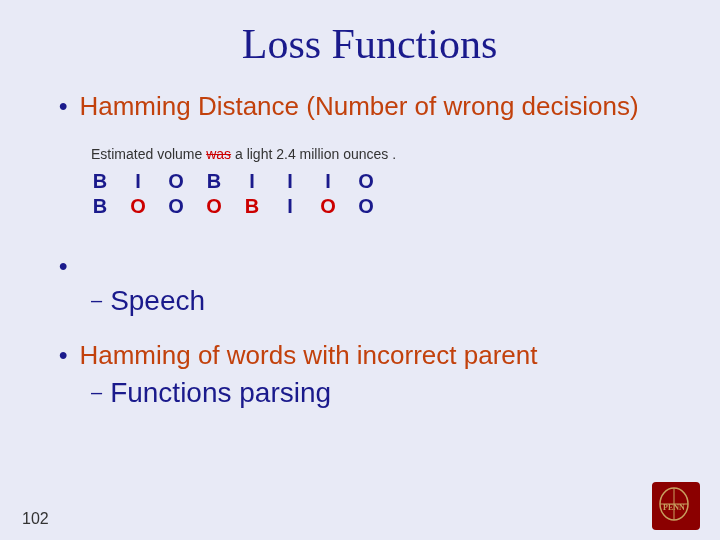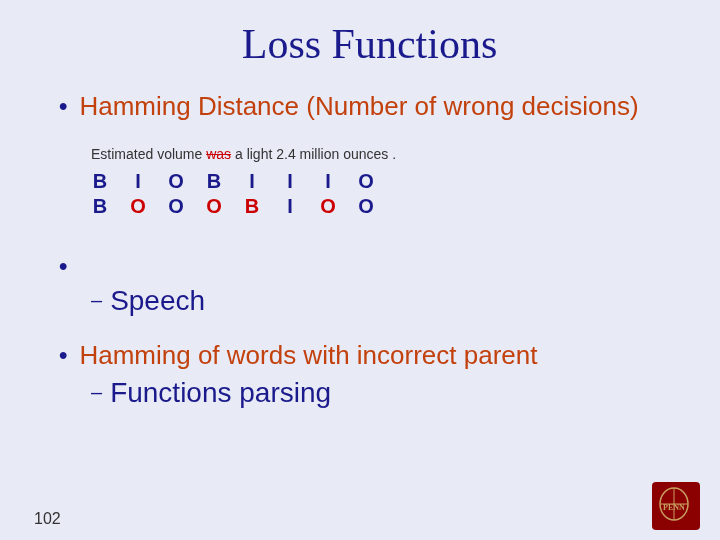--- a/index.html
+++ b/index.html
@@ -115,21 +115,20 @@
       font-size: 28px;
       color: #1a1a8c;
     }
 
     .page-number {
       position: absolute;
       bottom: 12px;
       left: 22px;
       font-size: 16px;
       color: #333;
-      margin-left: 12px;
     }
 
     .logo {
       position: absolute;
       bottom: 10px;
       right: 20px;
       width: 48px;
       height: 48px;
     }
 

